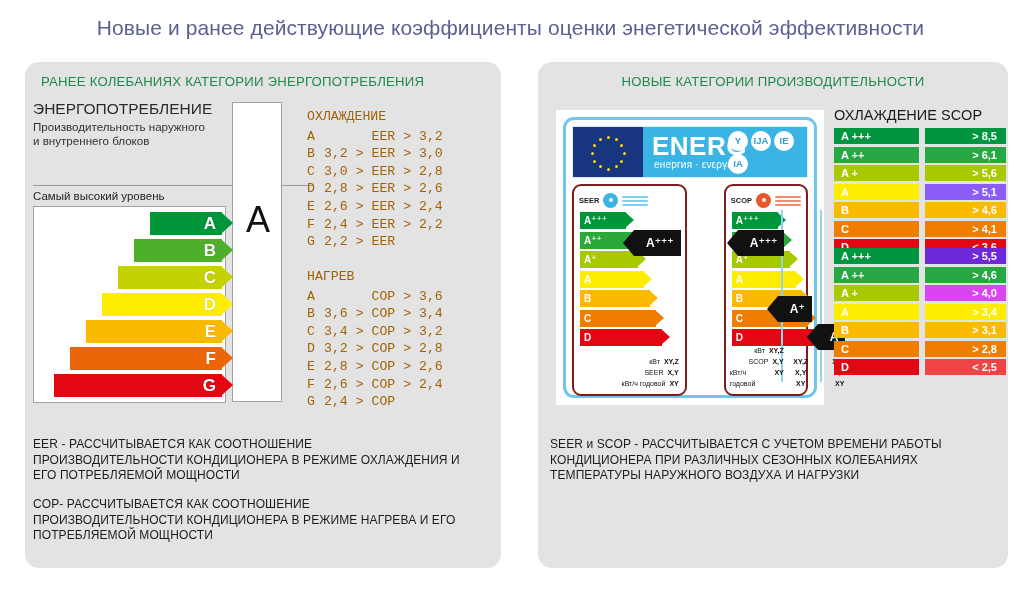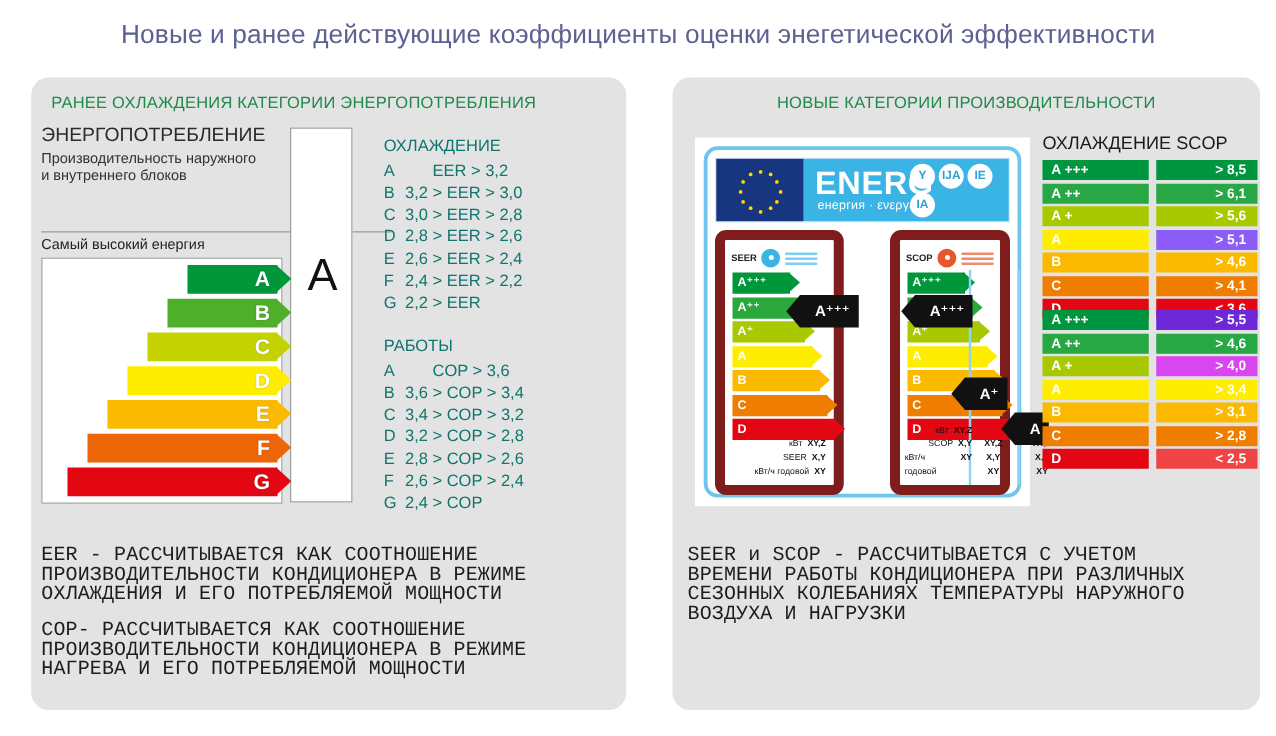--- a/index.html
+++ b/index.html
@@ -51,27 +51,27 @@
   .arr .body{height:23px;position:relative;}
   .arr .body:after{
     content:"";position:absolute;right:-11px;top:0;width:0;height:0;
     border-top:11.5px solid transparent;border-bottom:11.5px solid transparent;
   }
   .arr span{
     position:absolute;right:6px;top:0;line-height:23px;font-size:17px;
     color:#ffffff;font-weight:700;text-shadow:0 0 1px rgba(0,0,0,.35);
   }
 
-  .note{position:absolute;left:33px;width:430px;font-size:16px;color:#1c1c1c;line-height:15.5px;letter-spacing:.1px;font-family:Liberation Mono, monospace;}
+  .note{position:absolute;left:33px;width:430px;font-size:12px;color:#1c1c1c;line-height:15.5px;letter-spacing:.1px;}
   #note-eer{top:437px;}
   #note-cop{top:497px;}
   #note-seer{top:437px;left:550px;width:420px;}
 
   
-  .list{position:absolute;left:307px;font-size:13.2px;color:#0f766e;line-height:17.6px;}
+  .list{position:absolute;left:307px;font-size:13.2px;color:#a16207;line-height:17.6px;font-family:Liberation Mono, monospace;}
   #list-cool{top:108px;}
   #list-heat{top:268px;}
   .list .lt{margin-bottom:2px;}
   .list .row{display:flex;}
   .list .row .g{width:17px;}
   .list .row .v{white-space:pre;}
 
   
   .energ{
     position:absolute;left:556px;top:110px;width:268px;height:295px;
@@ -87,21 +87,21 @@
   .energ-band{flex:1;background:#3ab3e5;position:relative;}
   .energ-word{position:absolute;left:9px;top:4px;font-size:26px;color:#ffffff;font-weight:700;letter-spacing:.5px;}
   .energ-sub{position:absolute;left:11px;top:32px;font-size:10px;color:#ffffff;letter-spacing:.2px;}
   .badges{position:absolute;right:5px;top:4px;width:74px;display:flex;flex-wrap:wrap;gap:3px;}
   .badges b{
     width:20px;height:20px;border-radius:50%;background:#ffffff;color:#2e9fd4;
     font-size:9.5px;line-height:20px;text-align:center;font-weight:700;
   }
 
   .energ-body{display:flex;gap:6px;margin-top:6px;height:212px;}
-  .sub-card{border:8px solid #7f1d1d;border-radius:9px;box-sizing:border-box;padding:5px;position:relative;background:#fff;}
+  .sub-card{border:2px solid #7f1d1d;border-radius:9px;box-sizing:border-box;padding:5px;position:relative;background:#fff;}
   #card-seer{width:118px;}
   #card-scop{flex:1;margin-left:31px;}
   .mode-row{display:flex;align-items:center;gap:4px;height:18px;}
   .mode-lbl{font-size:7.5px;font-weight:700;color:#222;}
   .fan{width:15px;height:15px;border-radius:50%;position:relative;}
   .fan.cool{background:#3ab3e5;}
   .fan.heat{background:#e8572a;}
   .fan:before{content:"";position:absolute;left:5.5px;top:5.5px;width:4px;height:4px;background:#fff;border-radius:50%;}
   .waves{width:26px;height:14px;position:relative;}
   .waves i{position:absolute;left:0;width:26px;height:2px;border-radius:2px;}
@@ -137,28 +137,28 @@
   .trow{display:flex;gap:6px;margin-bottom:2.5px;height:16px;}
   .trow .c1{width:85px;font-size:11px;color:#fff;font-weight:700;line-height:16px;padding-left:7px;box-sizing:border-box;}
   .trow .c2{flex:1;font-size:11px;color:#fff;font-weight:700;line-height:16px;text-align:right;padding-right:9px;box-sizing:border-box;}
 </style>
 <style>.arrow-list .arr:nth-child(1) .body:after{border-left:12px solid #00963a;}.arrow-list .arr:nth-child(2) .body:after{border-left:12px solid #4eaf2b;}.arrow-list .arr:nth-child(3) .body:after{border-left:12px solid #c3d200;}.arrow-list .arr:nth-child(4) .body:after{border-left:12px solid #ffed00;}.arrow-list .arr:nth-child(5) .body:after{border-left:12px solid #fbba00;}.arrow-list .arr:nth-child(6) .body:after{border-left:12px solid #ec6608;}.arrow-list .arr:nth-child(7) .body:after{border-left:12px solid #e30613;}.mini-arrows .mini:nth-child(1) .mbody:after{border-left:9px solid #00963a;}.mini-arrows .mini:nth-child(2) .mbody:after{border-left:9px solid #2aa83a;}.mini-arrows .mini:nth-child(3) .mbody:after{border-left:9px solid #a8c900;}.mini-arrows .mini:nth-child(4) .mbody:after{border-left:9px solid #ffed00;}.mini-arrows .mini:nth-child(5) .mbody:after{border-left:9px solid #fbba00;}.mini-arrows .mini:nth-child(6) .mbody:after{border-left:9px solid #ef7d00;}.mini-arrows .mini:nth-child(7) .mbody:after{border-left:9px solid #e30613;}</style></head>
 <body>
 
 <div class="page-title">Новые и ранее действующие коэффициенты оценки энегетической эффективности</div>
 
 <div class="panel" id="panel-old">
-  <div class="panel-head">РАНЕЕ ОХЛАЖДЕНИЯ КАТЕГОРИИ ЭНЕРГОПОТРЕБЛЕНИЯ</div>
+  <div class="panel-head">РАНЕЕ КОЛЕБАНИЯХ КАТЕГОРИИ ЭНЕРГОПОТРЕБЛЕНИЯ</div>
 </div>
 
 <div class="enpot-title">ЭНЕРГОПОТРЕБЛЕНИЕ</div>
 <div class="enpot-sub">Производительность наружного и внутреннего блоков</div>
 <div class="hline"></div>
 <div class="hline2"></div>
-<div class="top-level-lbl">Самый высокий енергия</div>
+<div class="top-level-lbl">Самый высокий уровень</div>
 
 <div class="white-col">
   <div class="big-a">A</div>
 </div>
 
 <div class="arrow-box">
   <div class="arrow-list" id="scale-arrows">
       <div class="arr">
         <div class="body" style="width: 72px; background: rgb(0, 150, 58); --c: #00963a;">
           <span>A</span>
@@ -225,21 +225,21 @@
         <div class="v">2,4 &gt; EER &gt; 2,2</div>
       </div>
       <div class="row">
         <div class="g">G</div>
         <div class="v">2,2 &gt; EER</div>
       </div>
     </div>
 </div>
 
 <div class="list" id="list-heat">
-  <div class="lt">РАБОТЫ</div>
+  <div class="lt">НАГРЕВ</div>
   <div id="heat-rows">
       <div class="row">
         <div class="g">A</div>
         <div class="v">      COP &gt; 3,6</div>
       </div>
       <div class="row">
         <div class="g">B</div>
         <div class="v">3,6 &gt; COP &gt; 3,4</div>
       </div>
       <div class="row">

